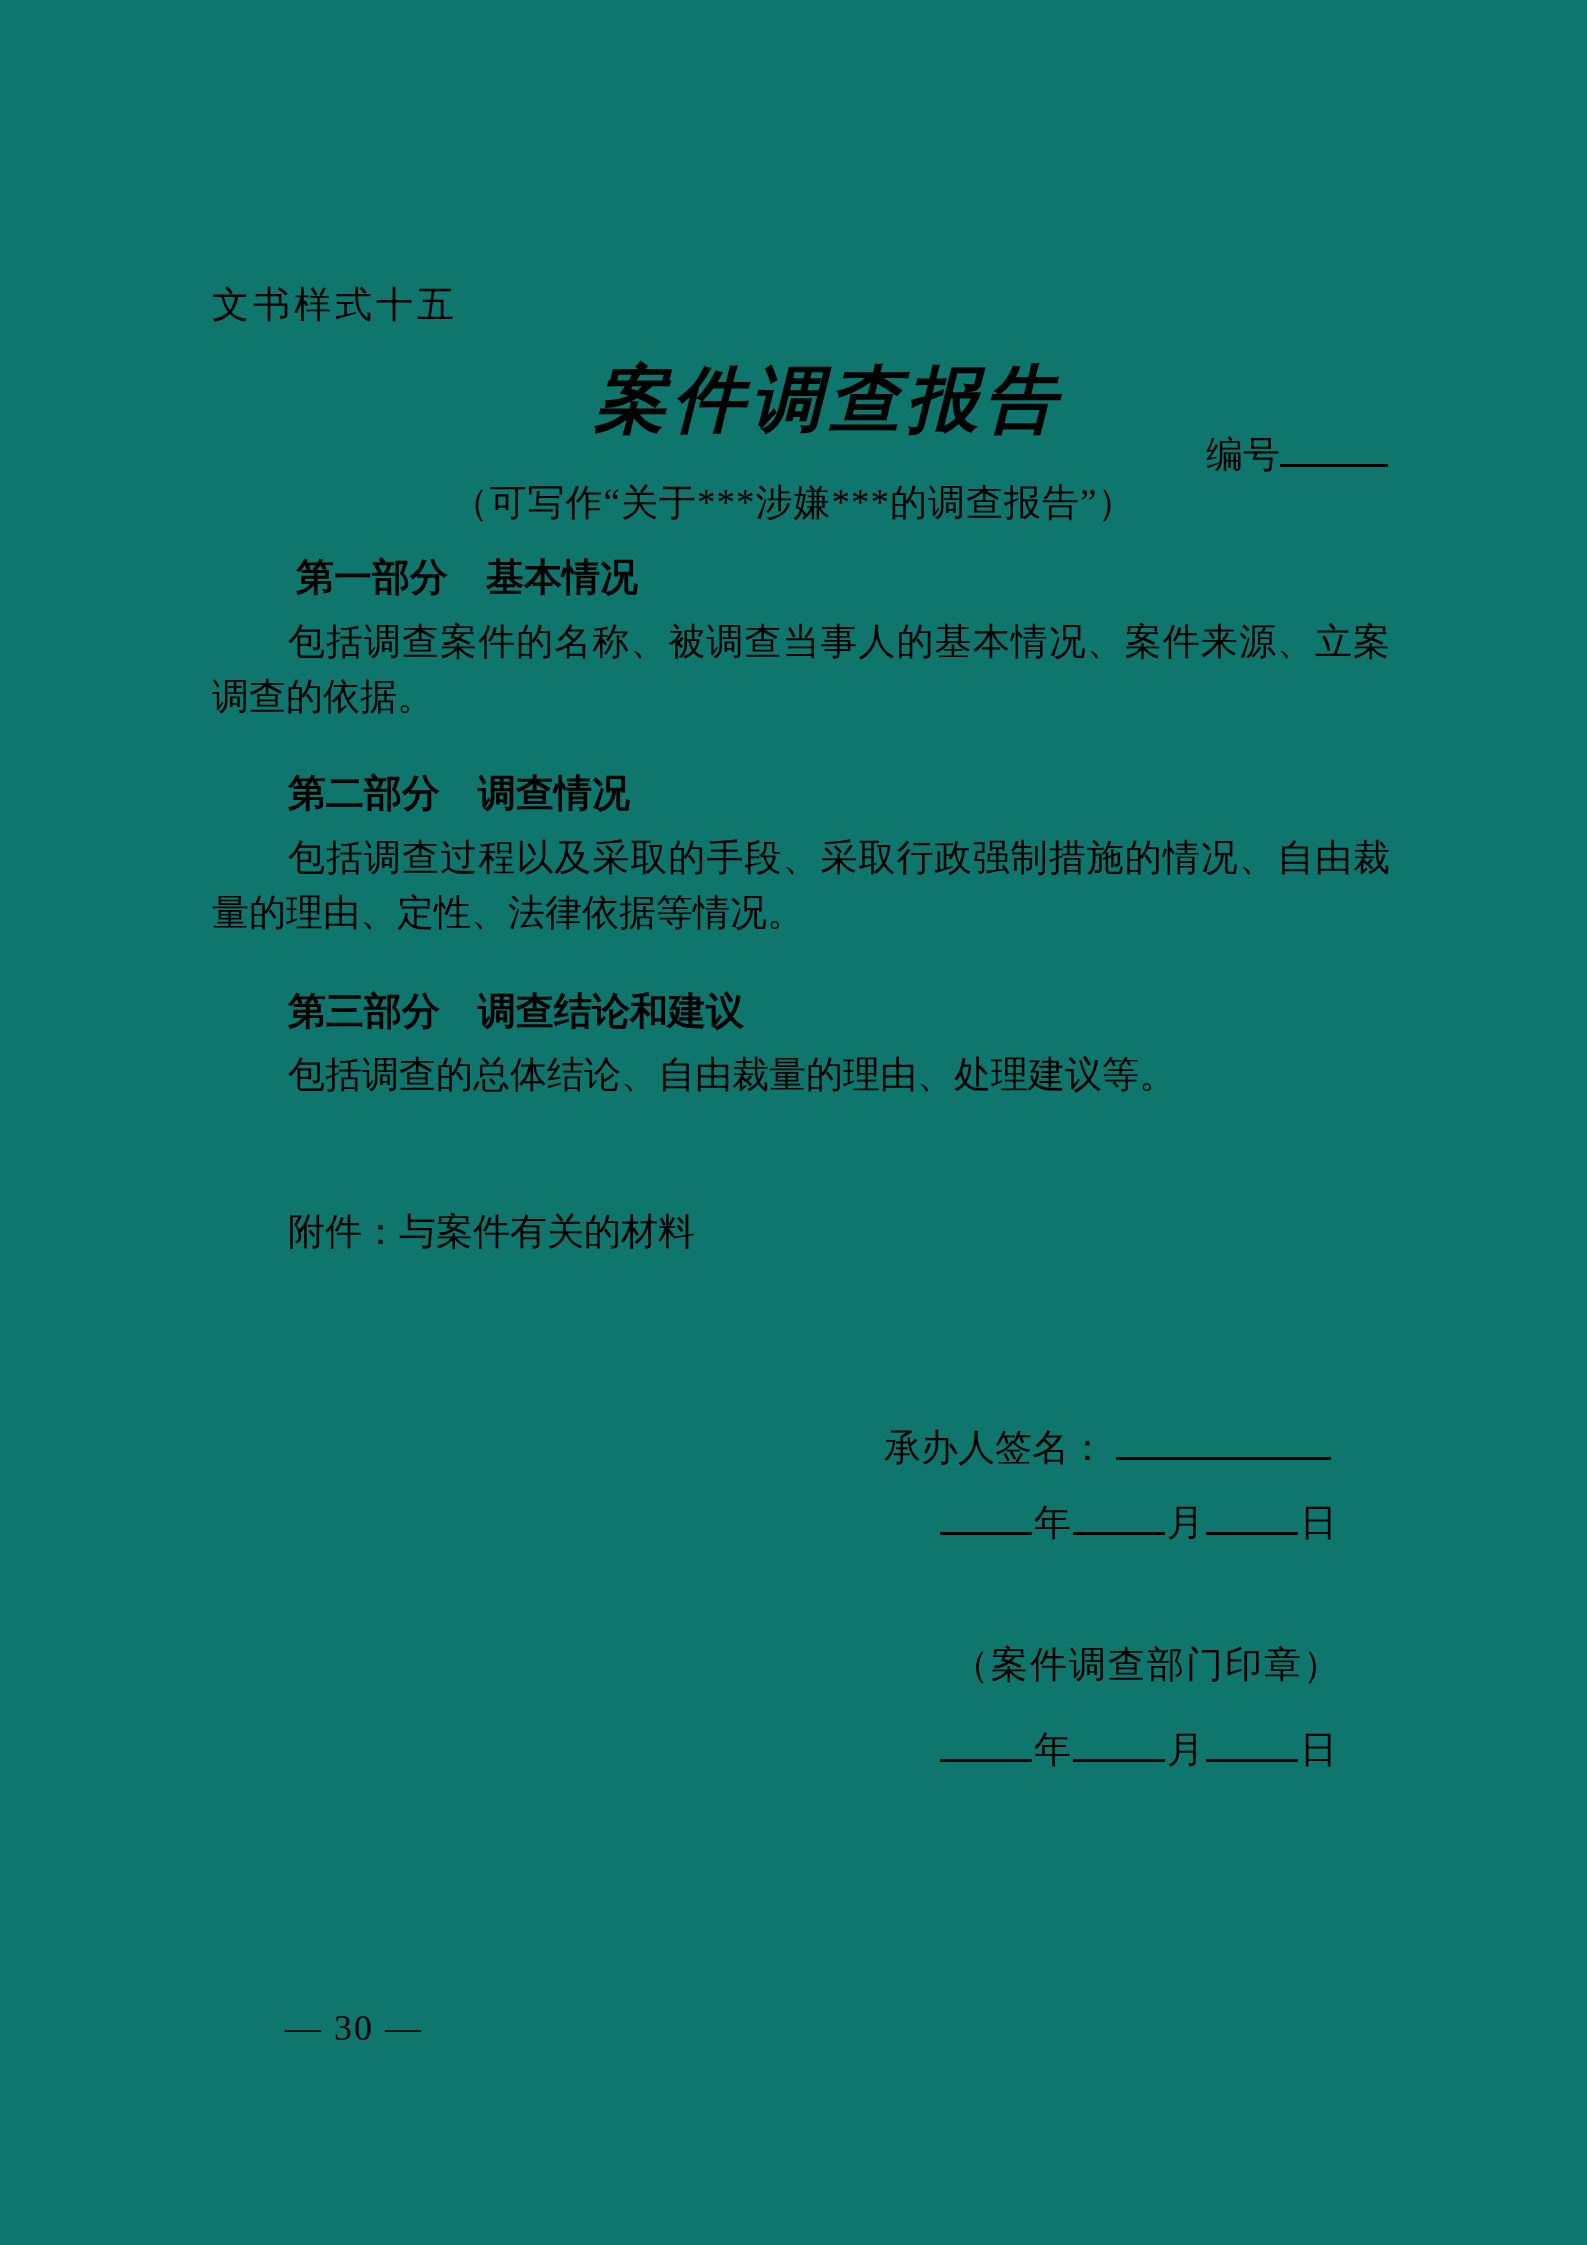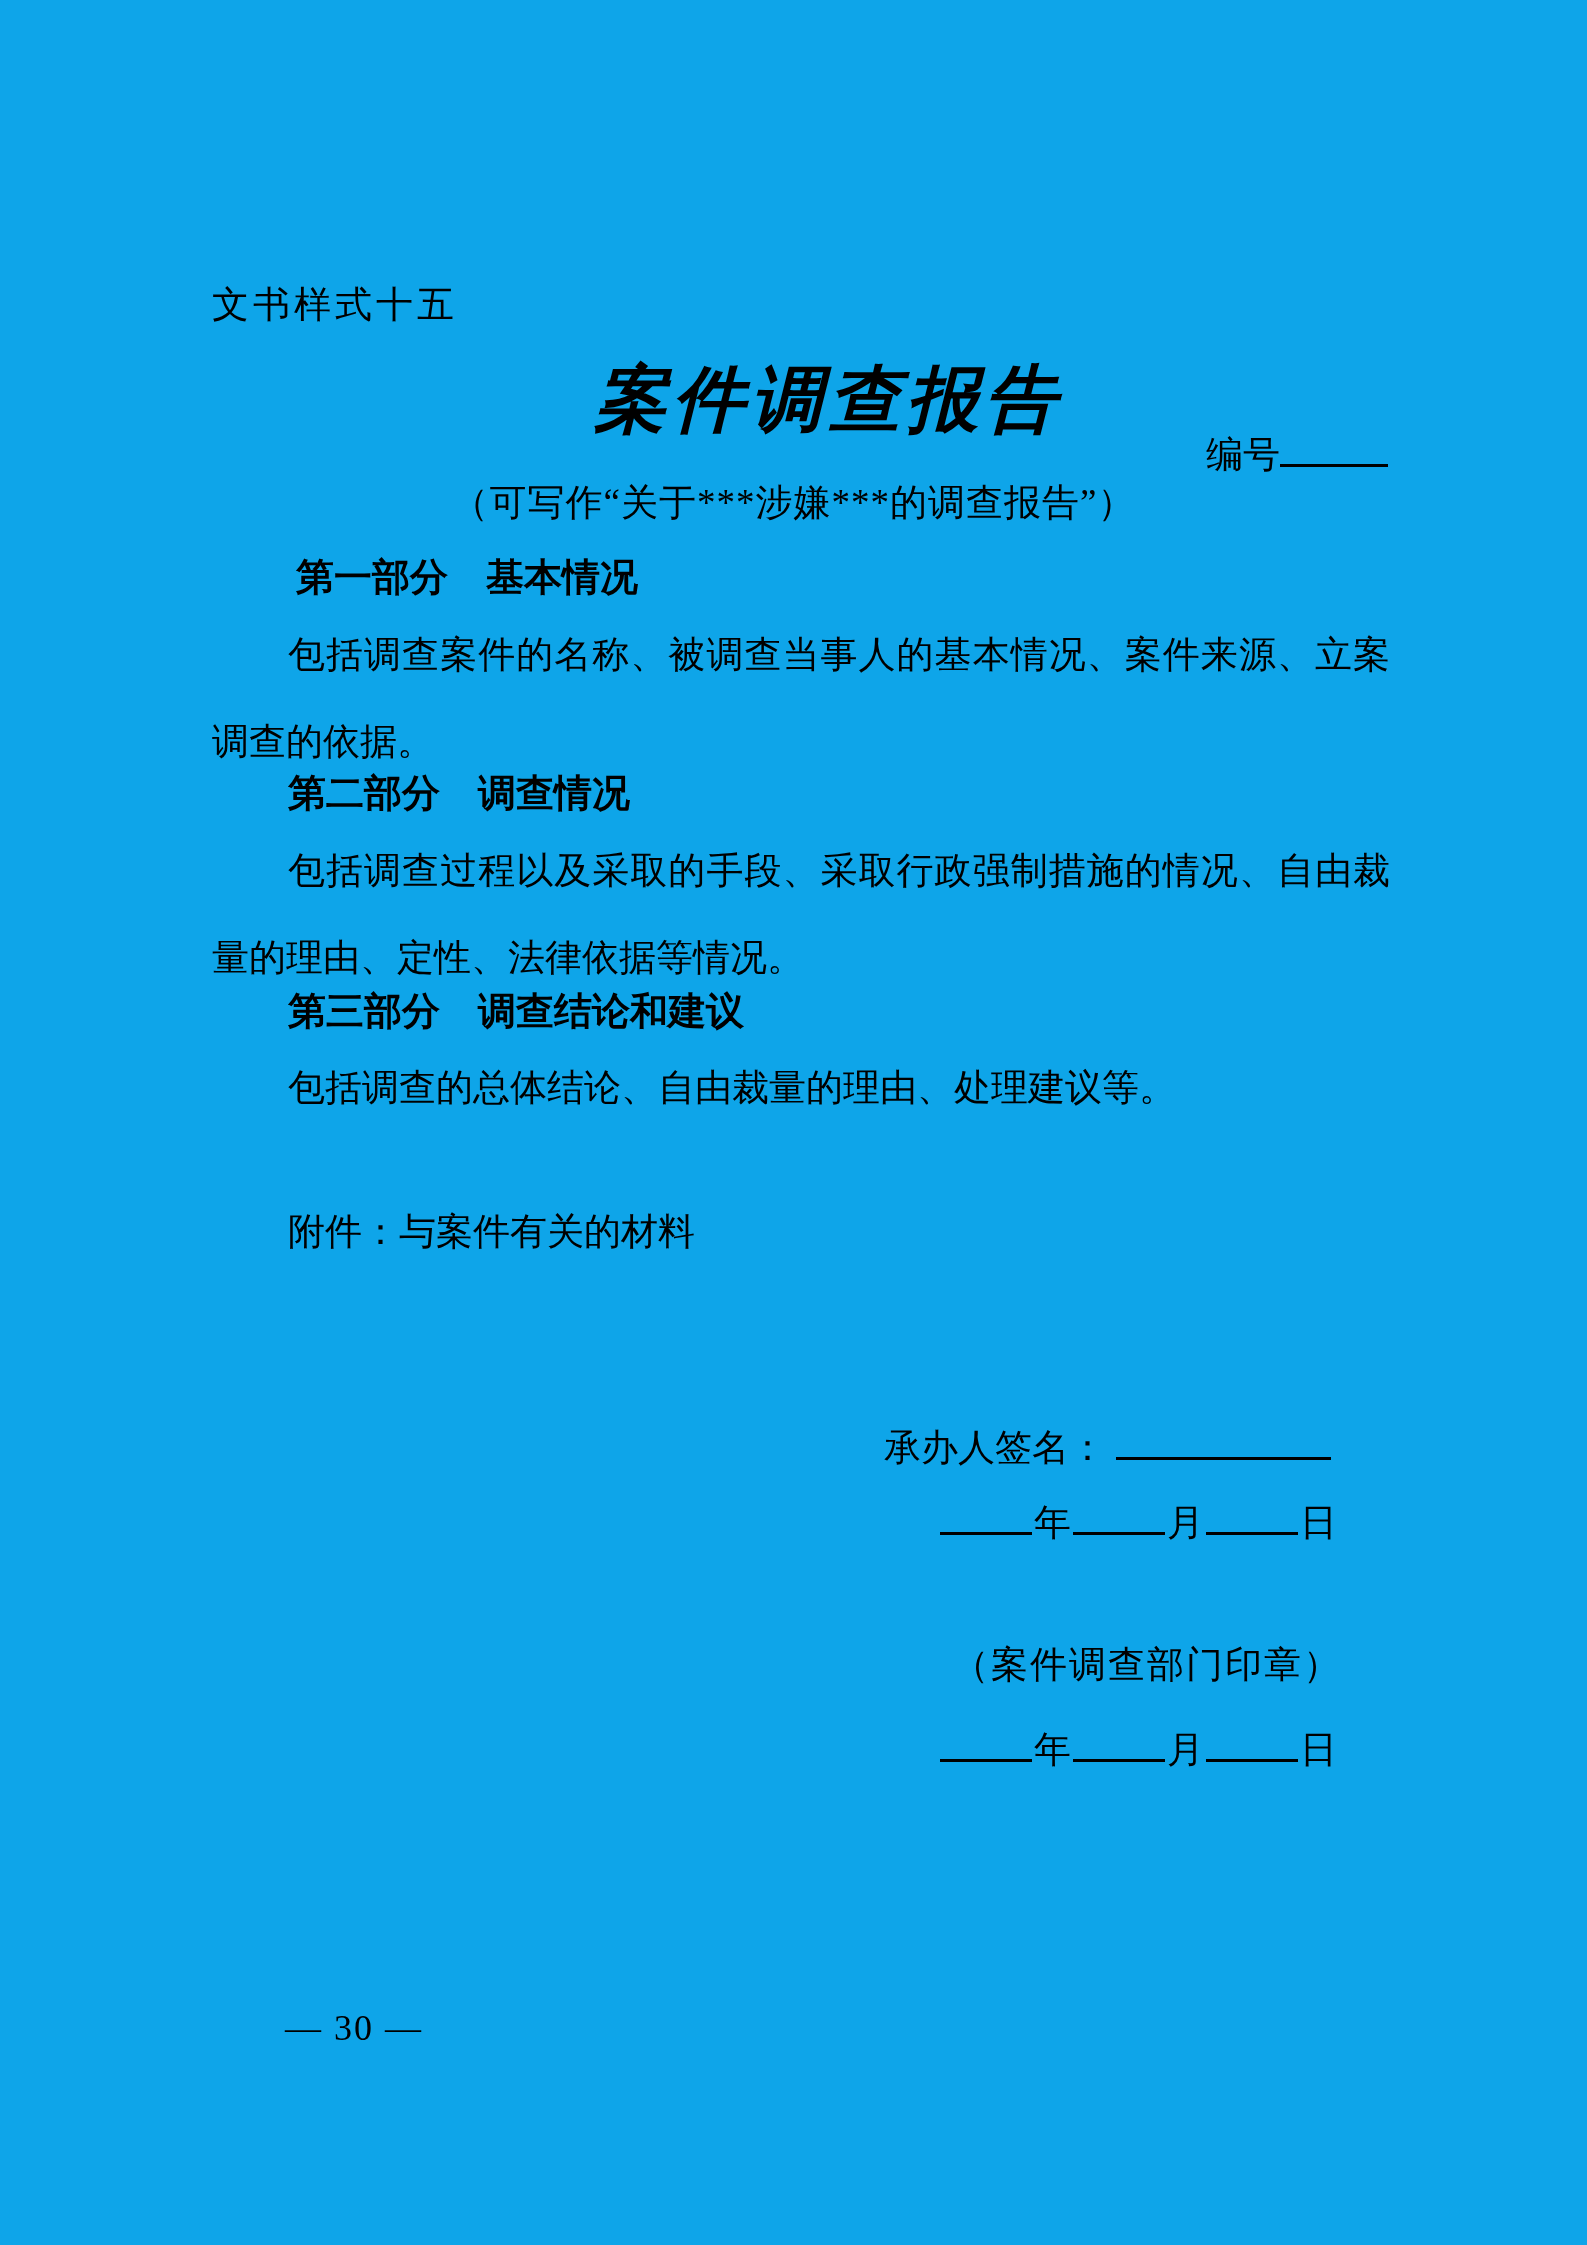--- a/index.html
+++ b/index.html
@@ -5,21 +5,21 @@
   html, body {
     margin: 0;
     padding: 0;
     background: #e8e8e8;
   }
   .page {
     position: relative;
     width: 1587px;
     height: 2245px;
     margin: 0 auto;
-    background: #0ea5e9;
+    background: #0f766e;
     color: #000000;
     font-family: "Liberation Serif", "DejaVu Serif", serif;
     overflow: hidden;
   }
   .abs { position: absolute; }
 
   
   .kai {
     font-size: 37px;
     line-height: 72px;
@@ -61,22 +61,21 @@
 
   .h1 { top: 541px;  left: 296px; text-align: right; }
   .h2 { top: 757px;  left: 288px; }
   .h3 { top: 975px;  left: 288px; }
 
   .para {
     left: 212px;
     width: 1178px;
     text-align: justify;
     text-indent: 76px;
-    line-height: 87px;
-    font-family: Liberation Mono, monospace;
+    line-height: 55px;
   }
   .p1 { top: 614px; }
   .p2 { top: 830px; }
   .p3 { top: 1047px; }
 
   .attach-line { top: 1196px; left: 288px; }
 
   .sign-line  { top: 1412px; left: 884px; white-space: nowrap; }
   .date-line-1 { top: 1487px; left: 940px; white-space: nowrap; }
   .seal-line  { top: 1629px; left: 952px; letter-spacing: 2px; white-space: nowrap; }

